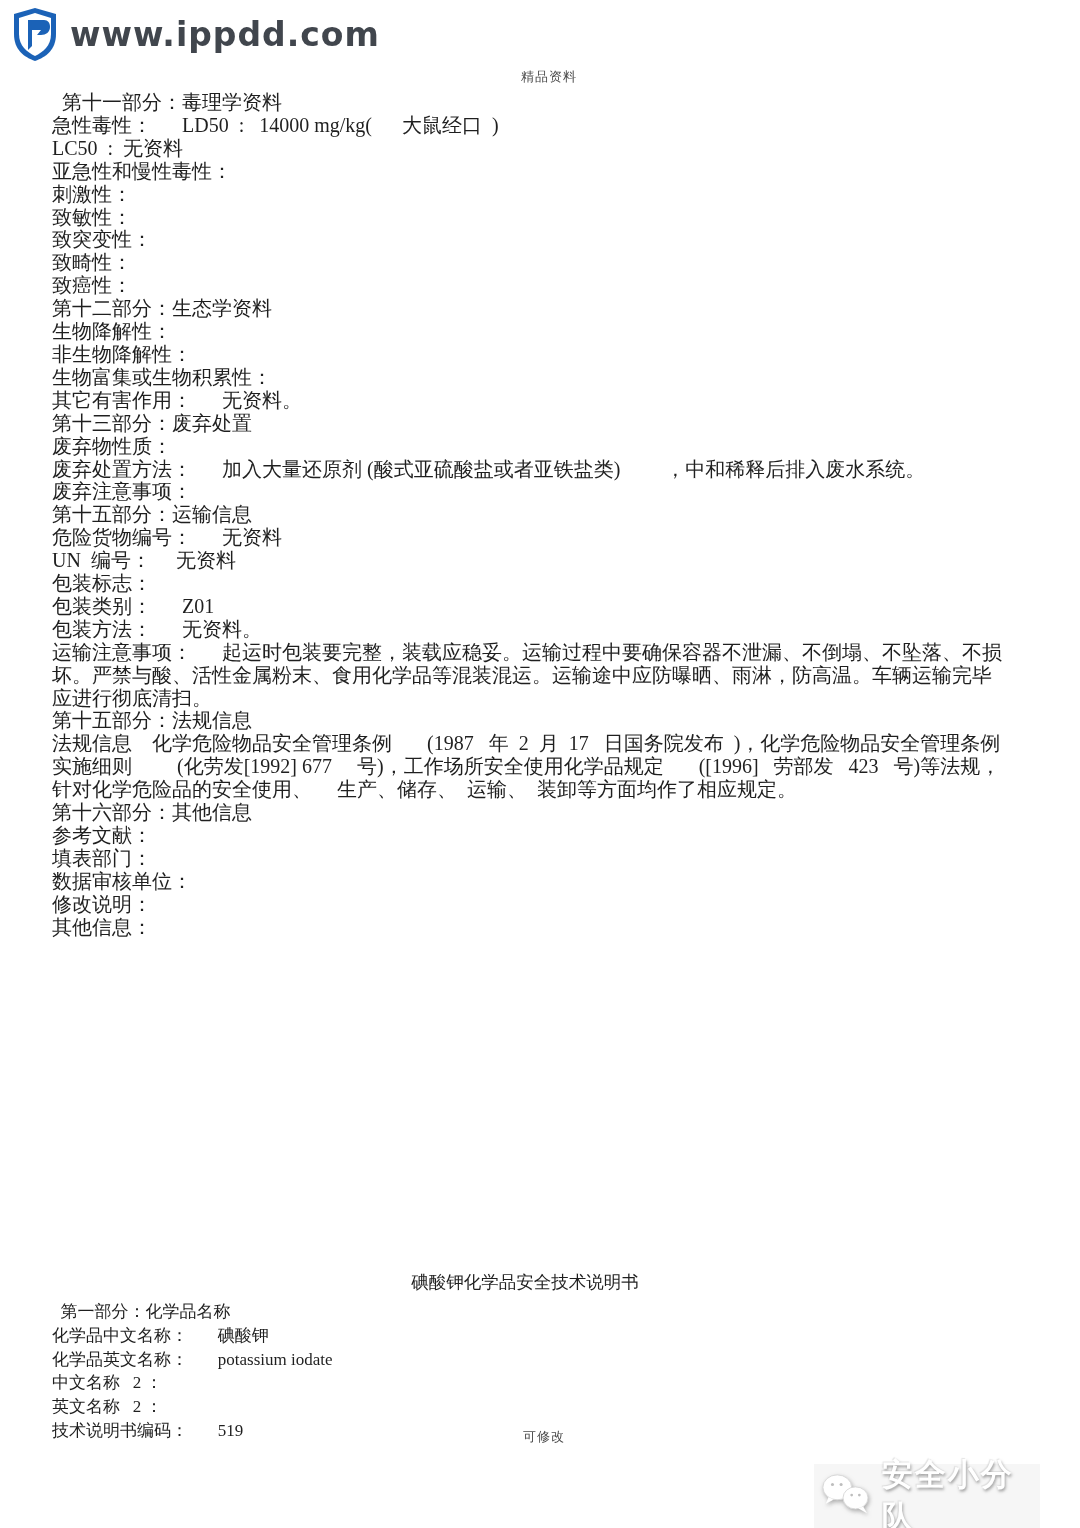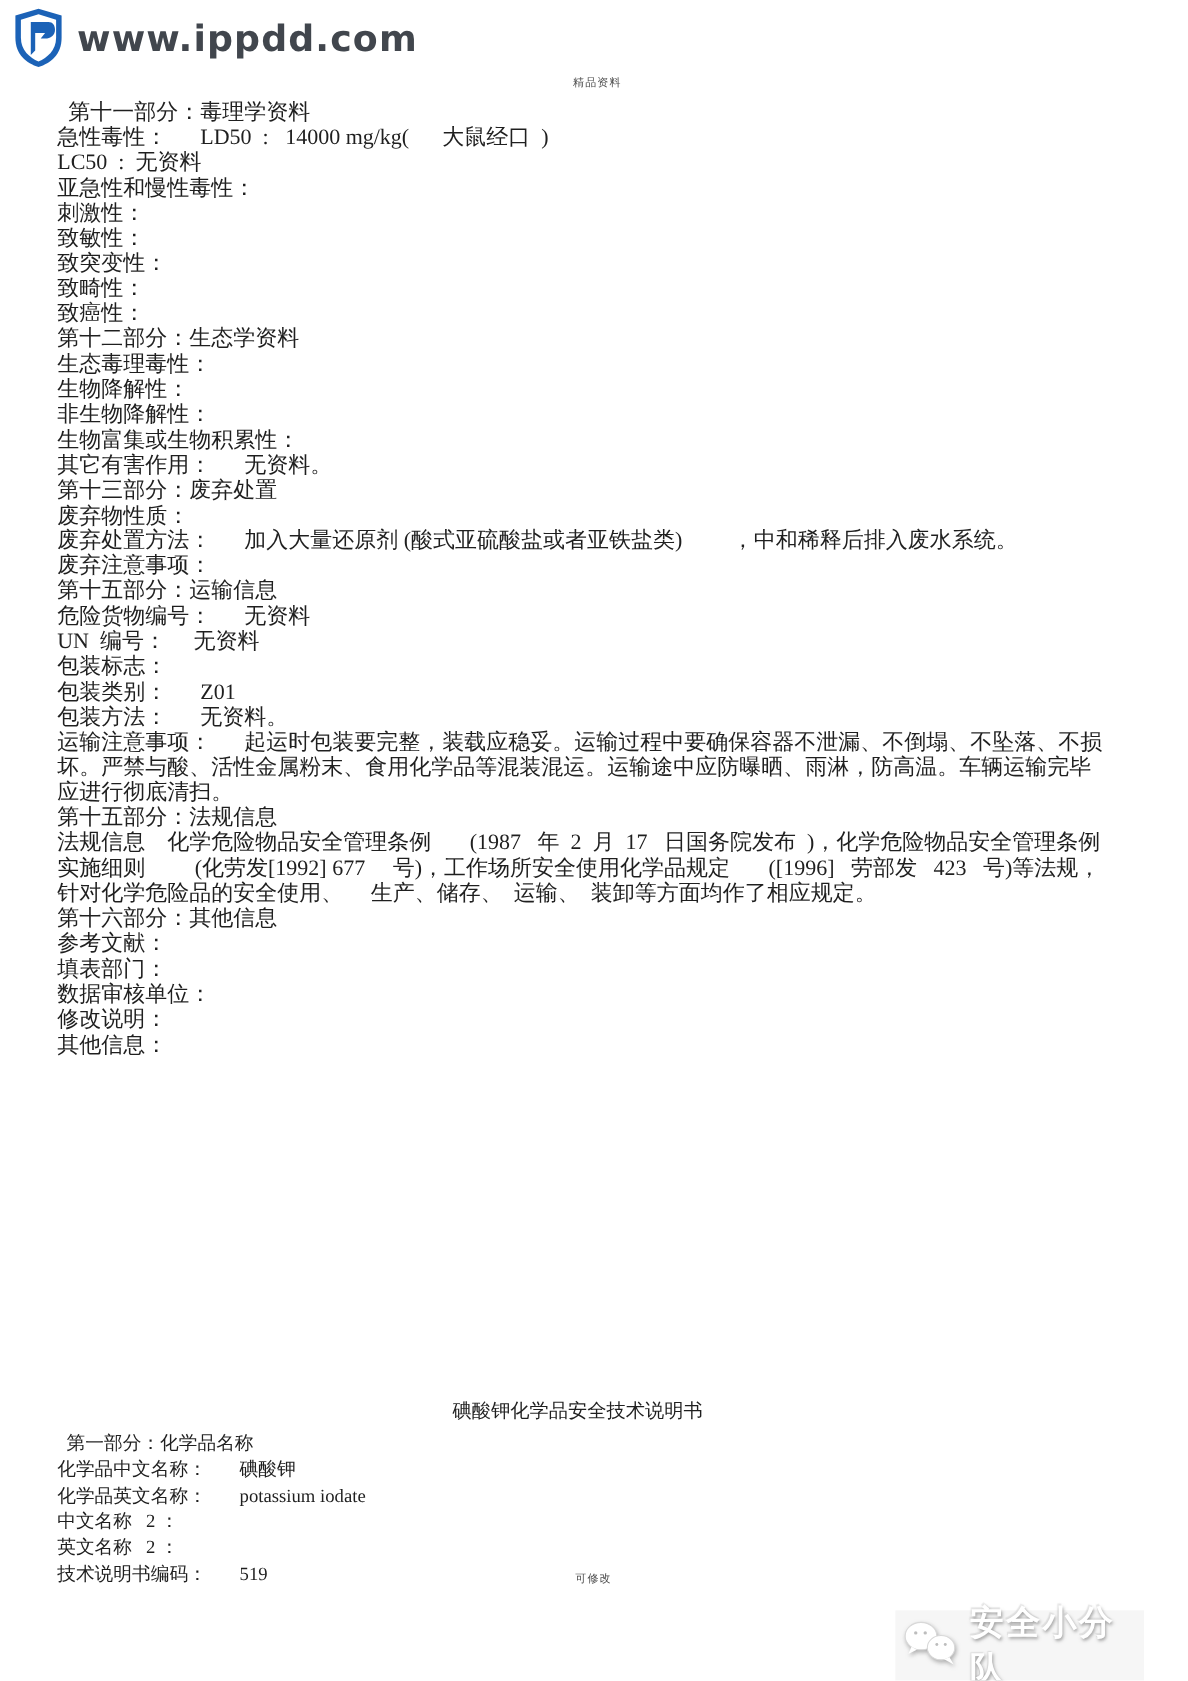--- a/index.html
+++ b/index.html
@@ -17,21 +17,21 @@
     display:flex;align-items:center;gap:10px;
   }
   .logo{width:50px;height:56px;display:block;}
   .site-url{
     font-family:"DejaVu Sans","Liberation Sans",sans-serif;
     font-weight:bold;font-size:33px;letter-spacing:1px;
     color:#41464d;
   }
   .tiny-note{
     position:absolute;
-    font-size:10px;color:#4a4a4a;
+    font-size:13px;color:#4a4a4a;
     font-family:Liberation Sans, sans-serif;
     letter-spacing:1px;
   }
   .note-top{left:521px;top:68px;}
   .note-bottom{left:523px;top:1428px;}
   
   .doc-part1{
     position:absolute;left:52px;top:91px;right:32px;
     font-size:20px;line-height:22.9px;
   }
@@ -85,21 +85,20 @@
       <div class="line">  第十一部分：毒理学资料</div>
       <div class="line">急性毒性：      LD50  :   14000 mg/kg(      大鼠经口  )</div>
       <div class="line">LC50  :  无资料</div>
       <div class="line">亚急性和慢性毒性：</div>
       <div class="line">刺激性：</div>
       <div class="line">致敏性：</div>
       <div class="line">致突变性：</div>
       <div class="line">致畸性：</div>
       <div class="line">致癌性：</div>
       <div class="line">第十二部分：生态学资料</div>
-      <div class="line">生态毒理毒性：</div>
       <div class="line">生物降解性：</div>
       <div class="line">非生物降解性：</div>
       <div class="line">生物富集或生物积累性：</div>
       <div class="line">其它有害作用：      无资料。</div>
       <div class="line">第十三部分：废弃处置</div>
       <div class="line">废弃物性质：</div>
       <div class="line">废弃处置方法：      加入大量还原剂 (酸式亚硫酸盐或者亚铁盐类)         ，中和稀释后排入废水系统。</div>
       <div class="line">废弃注意事项：</div>
       <div class="line">第十五部分：运输信息</div>
       <div class="line">危险货物编号：      无资料</div>

